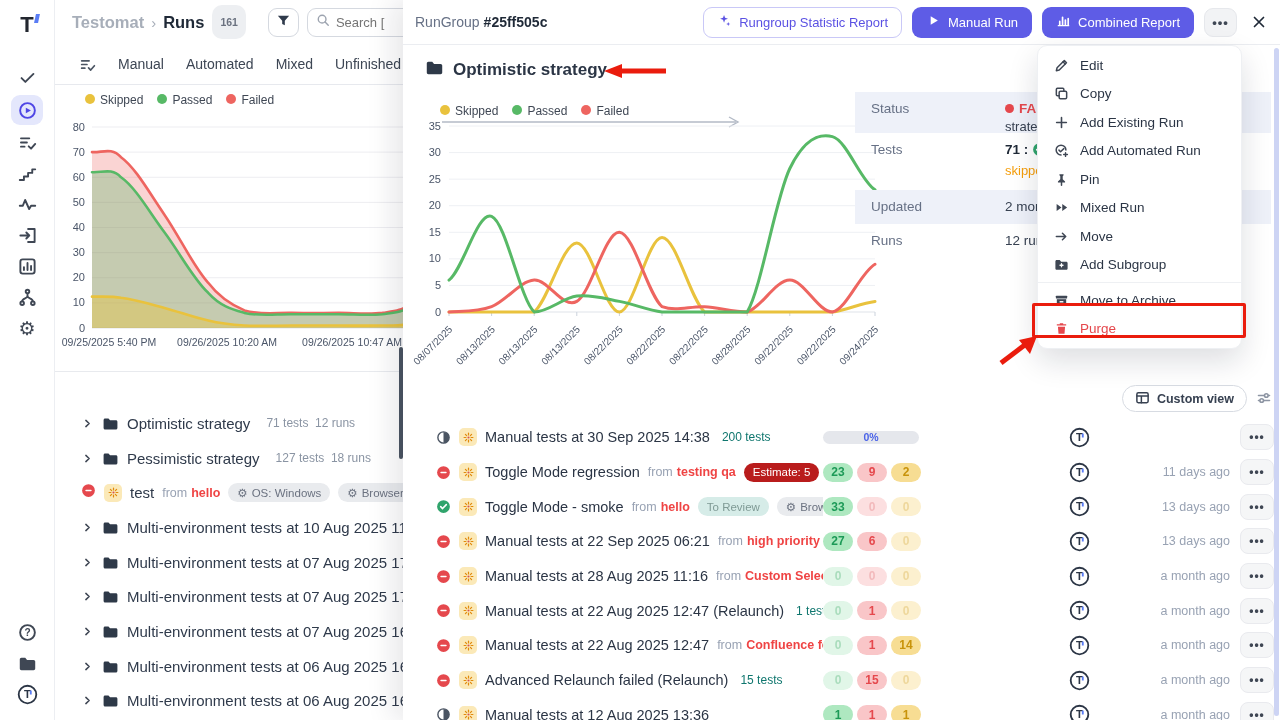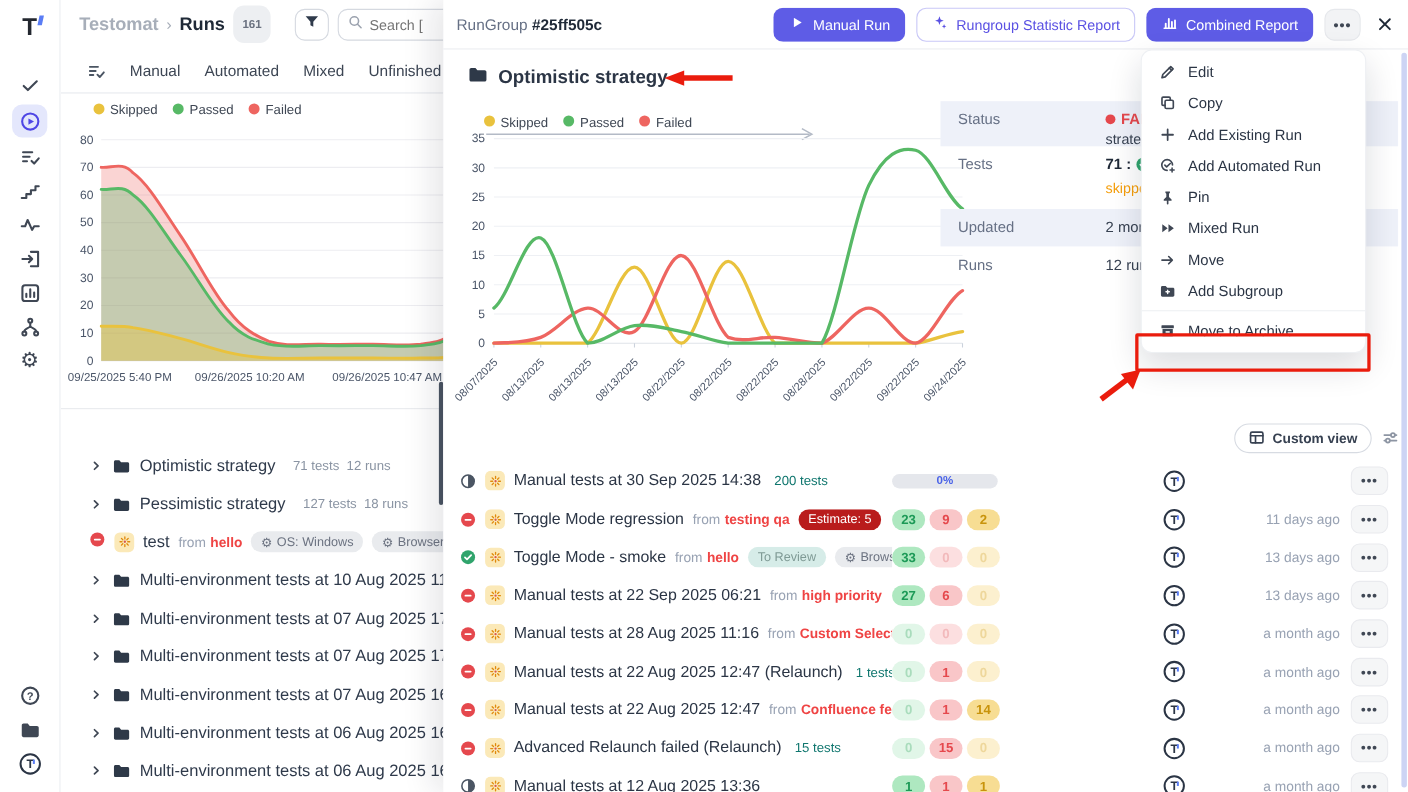--- a/index.html
+++ b/index.html
@@ -90,21 +90,21 @@
   .v-failed { color:#e5484d; font-weight:bold; }
   .v-line2 { font-size:13px; color:#374151; margin-top:3px; }
   .v-orange { color:#f59e0b; }
   .tests-num { font-weight:bold; color:#1f2937; }
 
   .custom-view { position:absolute; right:33px; top:385px; height:27px; border:1px solid #d7dbe2; border-radius:14px;
     background:#fff; display:flex; align-items:center; gap:7px; padding:0 12px; font-size:12.5px; font-weight:600; color:#374151; }
   .sliders { position:absolute; right:8px; top:390px; color:#8d95a3; }
 
   .runs { position:absolute; left:0; top:420px; width:871px; height:300px; overflow:hidden; }
-  .run-row { height:34.7px; display:flex; align-items:center; padding-left:15px; white-space:nowrap; }
+  .run-row { height:34.7px; display:flex; align-items:center; padding-left:33px; white-space:nowrap; }
   .rr-left { flex:0 1 393px; min-width:0; display:flex; align-items:center; gap:8px; overflow:hidden; }
   .rr-title { font-size:14.5px; color:#2b3545; }
   .rr-meta { font-size:12px; color:#0f766e; margin-left:4px; }
   .burst { width:18px; height:18px; background:#fbe9b8; border-radius:5px; display:flex; align-items:center;
     justify-content:center; flex:none; }
   .badge { height:19px; border-radius:10px; font-size:11.5px; display:flex; align-items:center; gap:4px;
     padding:0 9px; flex:none; font-weight:500; }
   .badge.magenta { background:#b91c1c; color:#fff; }
   .badge.teal { background:#d6ece8; color:#7f9a95; }
   .badge.gray { background:#e9ebee; color:#6b7280; }
@@ -417,32 +417,32 @@
       </div>
     <div class="lp-scroll-thumb"></div>
   </section>
 
   <section class="right-panel">
     <div class="rp-header">
       <span class="rp-title">
         <span>RunGroup</span><b>#25ff505c</b>
       </span>
       <span class="rp-actions" id="rp-actions">
-          <span class="btn solid">
-            <span><svg width="15" height="15" viewBox="0 0 16 16" fill="none" stroke="currentColor" stroke-width="1.6" stroke-linecap="round" stroke-linejoin="round">
-                <path d="M5 3.4L12.6 8 5 12.6z" fill="currentColor" stroke="none"></path>
-              </svg></span>
-            <span>Manual Run</span>
-          </span>
           <span class="btn outline">
             <span><svg width="15" height="15" viewBox="0 0 16 16" fill="none" stroke="currentColor" stroke-width="1.6" stroke-linecap="round" stroke-linejoin="round">
                 <path d="M7.5 2l1.1 3.1 3.1 1.1-3.1 1.1L7.5 10.4 6.4 7.3 3.3 6.2l3.1-1.1z" fill="currentColor" stroke="none"></path>
                 <path d="M12 9.5l.6 1.6 1.6.6-1.6.6-.6 1.6-.6-1.6-1.6-.6 1.6-.6z" fill="currentColor" stroke="none"></path>
               </svg></span>
             <span>Rungroup Statistic Report</span>
+          </span>
+          <span class="btn solid">
+            <span><svg width="15" height="15" viewBox="0 0 16 16" fill="none" stroke="currentColor" stroke-width="1.6" stroke-linecap="round" stroke-linejoin="round">
+                <path d="M5 3.4L12.6 8 5 12.6z" fill="currentColor" stroke="none"></path>
+              </svg></span>
+            <span>Manual Run</span>
           </span>
           <span class="btn solid">
             <span><svg width="15" height="15" viewBox="0 0 16 16" fill="none" stroke="currentColor" stroke-width="1.6" stroke-linecap="round" stroke-linejoin="round">
                 <path d="M2.5 13.5h11" stroke-width="1.5"></path>
                 <path d="M4 13V9M7 13V4.5M10 13V7.5M13 13V6" stroke-width="1.8"></path>
               </svg></span>
             <span>Combined Report</span>
           </span>
           <span class="dots-btn">•••</span>
    <span class="rp-close">
@@ -959,20 +959,28 @@
         <div class="menu-item">
           <span class="mi-ico">
             <svg width="15" height="15" viewBox="0 0 16 16" fill="none" stroke="currentColor" stroke-width="1.6" stroke-linecap="round" stroke-linejoin="round">
               <rect x="2" y="2.8" width="12" height="3" rx="0.6" fill="currentColor" stroke="none"></rect>
               <path d="M3 6.6h10v6.9H3z" fill="currentColor" stroke="none"></path>
               <rect x="6" y="8.6" width="4" height="1.5" fill="#fff" stroke="none"></rect>
             </svg>
           </span>
           <span>Move to Archive</span>
         </div>
+        <div class="menu-item danger">
+          <span class="mi-ico">
+            <svg width="15" height="15" viewBox="0 0 16 16" fill="none" stroke="currentColor" stroke-width="1.6" stroke-linecap="round" stroke-linejoin="round">
+              <path d="M6.2 2.3h3.6v1.2H13v1.4H3V3.5h3.2zM4.2 6h7.6l-.6 7.7H4.8z" fill="currentColor" stroke="none"></path>
+            </svg>
+          </span>
+          <span>Purge</span>
+        </div>
       </div>
     <div class="purge-box"></div>
     <svg class="diag-arrow" width="58" height="42">
       <line x1="8" y1="35" x2="33" y2="16" stroke="#ea1c0d" stroke-width="5"></line>
       <polygon points="44,8 26,12 37,26" fill="#ea1c0d"></polygon>
     </svg>
 
     <div class="rp-scrollbar"></div>
   </section>
 </div>

